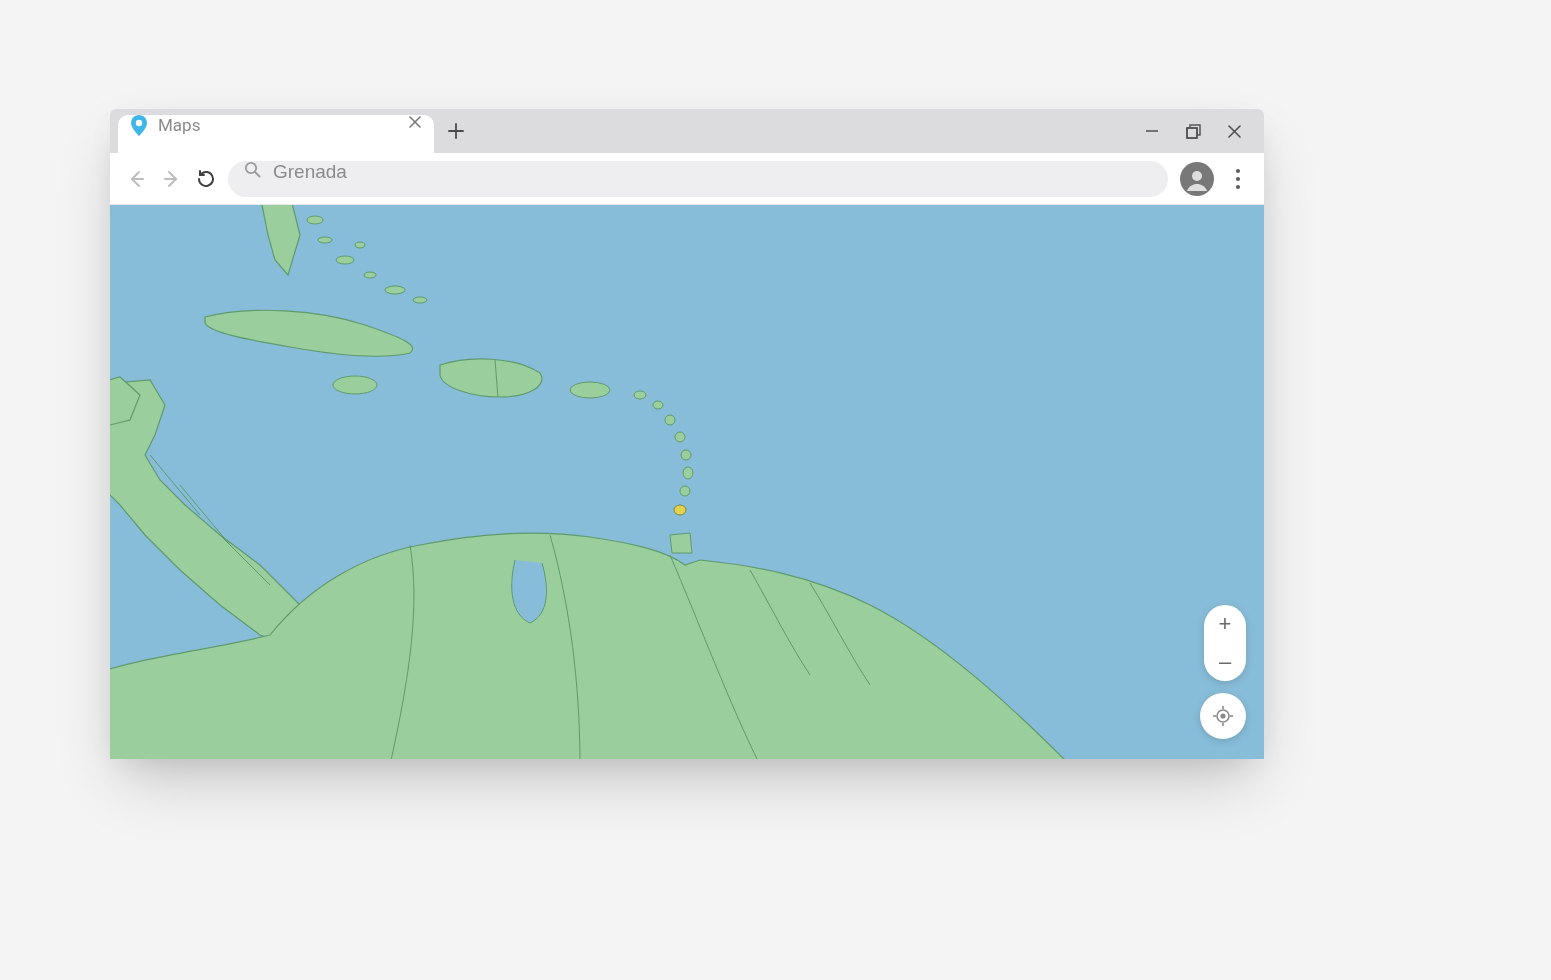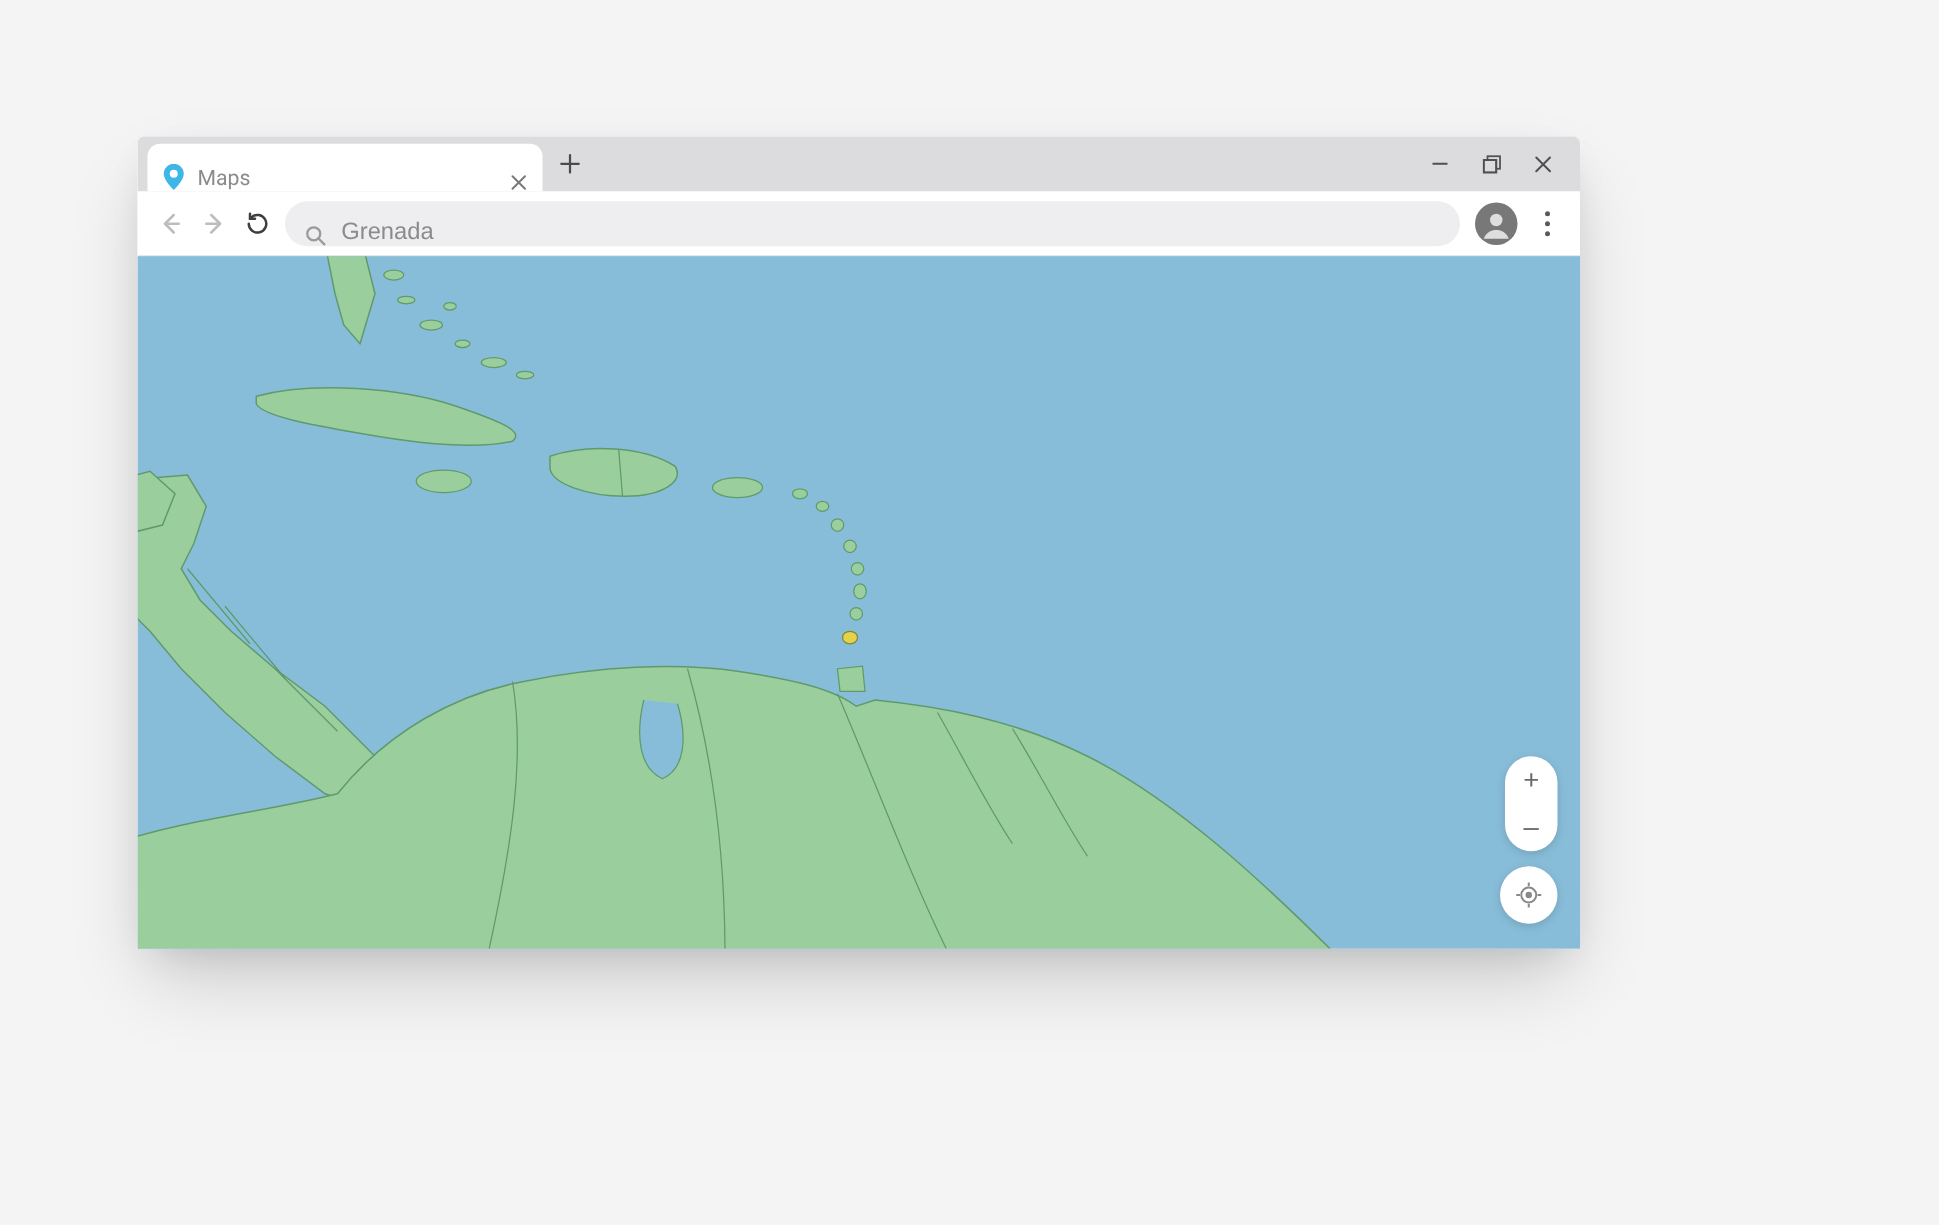--- a/index.html
+++ b/index.html
@@ -33,21 +33,21 @@
     align-items: flex-end;
     position: relative;
   }
   .tab {
     margin-left: 8px;
     height: 38px;
     width: 316px;
     background: #ffffff;
     border-radius: 10px 10px 0 0;
     display: flex;
-    align-items: flex-end;
+    align-items: flex-start;
     padding: 0 12px;
     gap: 10px;
     position: relative;
   }
   .tab-title {
     flex: 1;
     color: #8b8b8b;
     font-size: 17px;
     font-weight: 400;
   }
@@ -84,21 +84,21 @@
     border-bottom: 1px solid #e8e8e8;
   }
   .nav-arrow { width: 24px; height: 24px; color: #bdbdbd; }
   .reload { color: #4a4a4a; }
   .omnibox {
     flex: 1;
     height: 36px;
     background: #eeeef1;
     border-radius: 18px;
     display: flex;
-    align-items: flex-end;
+    align-items: flex-start;
     padding: 0 16px;
     gap: 12px;
   }
   .omnibox input {
     flex: 1;
     border: none; outline: none;
     background: transparent;
     font-size: 19px;
     color: #8b8b8b;
   }

